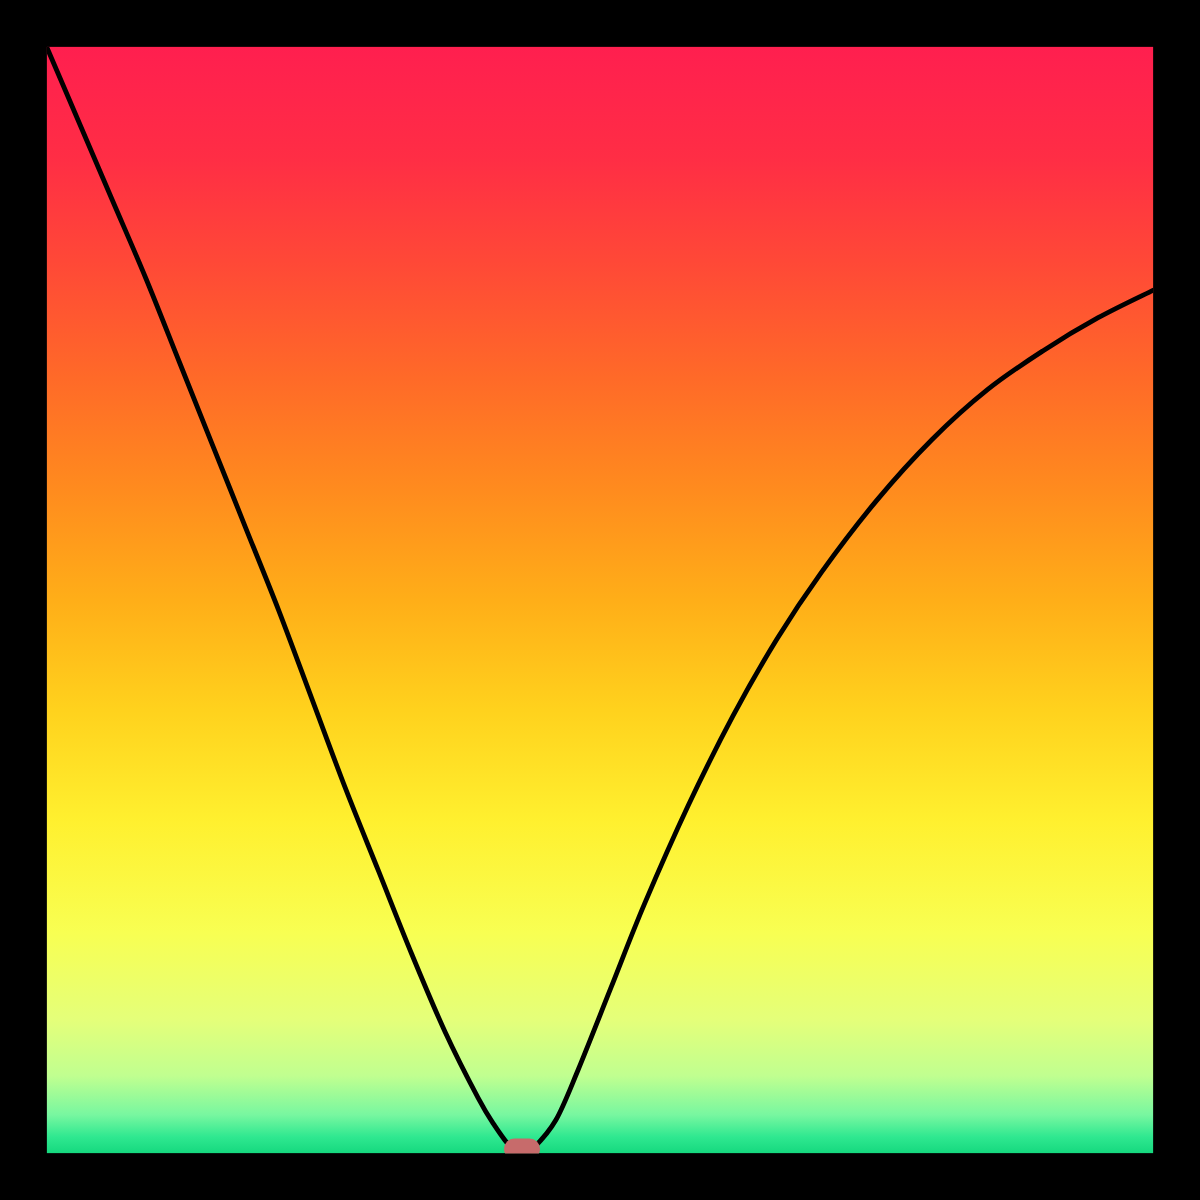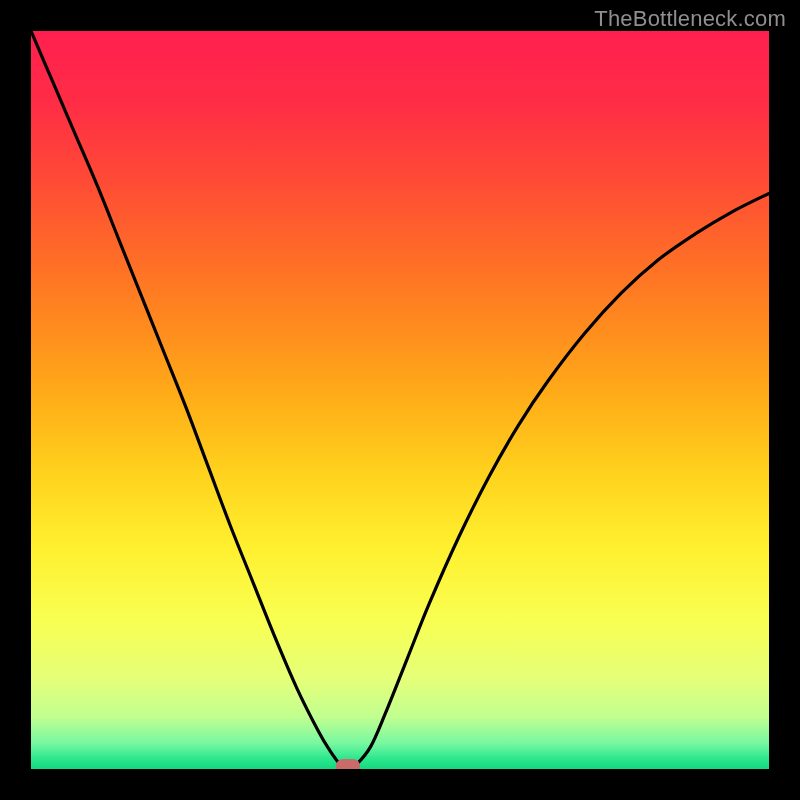--- a/index.html
+++ b/index.html
@@ -47,21 +47,20 @@
     background: #c76b6b;
     border-radius: 7px;
     z-index: 3;
   }
 </style>
 </head>
 <body>
 
 <div class="frame">
 
-  <div class="watermark">TheBottleneck.com</div>
 
   <div class="plot">
     <svg id="plot-svg" width="738" height="738" viewBox="0 0 738 738" preserveAspectRatio="none">
       <defs>
         <linearGradient id="bg-grad" x1="0" y1="0" x2="0" y2="1">
             <stop offset="0%" stop-color="#ff1f4f"></stop>
             <stop offset="10%" stop-color="#ff2d45"></stop>
             <stop offset="20%" stop-color="#ff4a36"></stop>
             <stop offset="30%" stop-color="#ff6a28"></stop>
             <stop offset="40%" stop-color="#ff8b1e"></stop>

